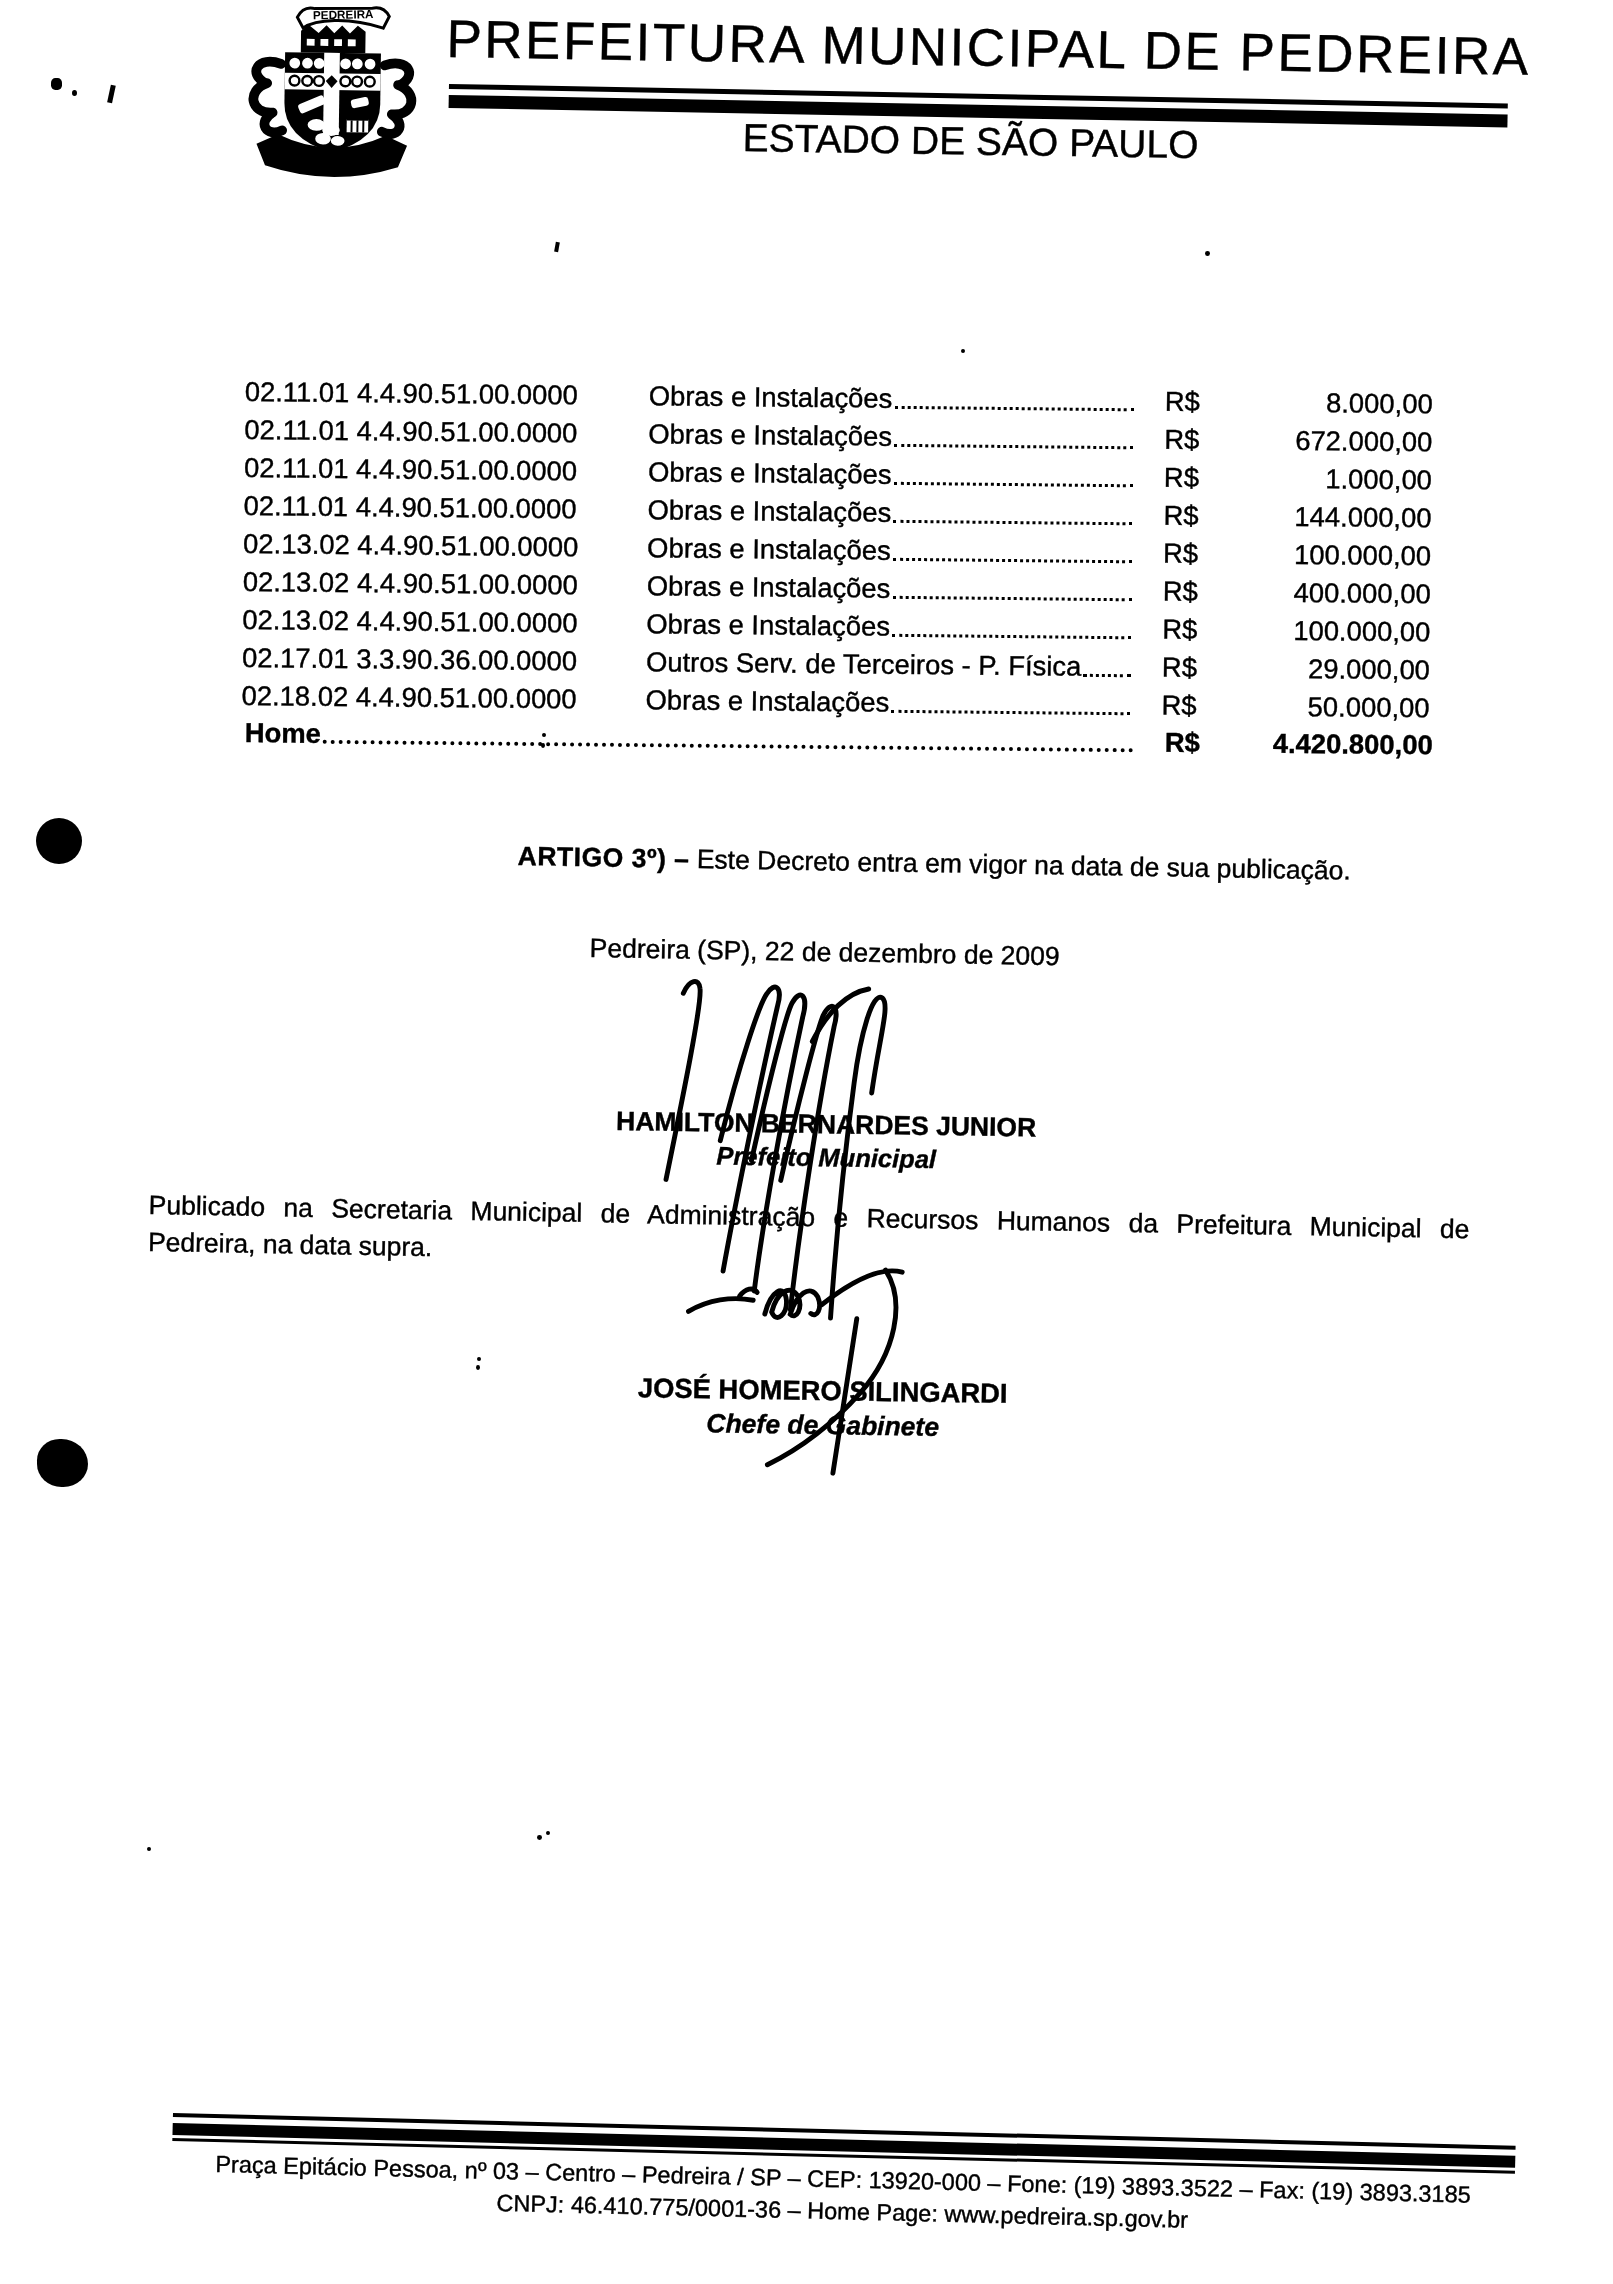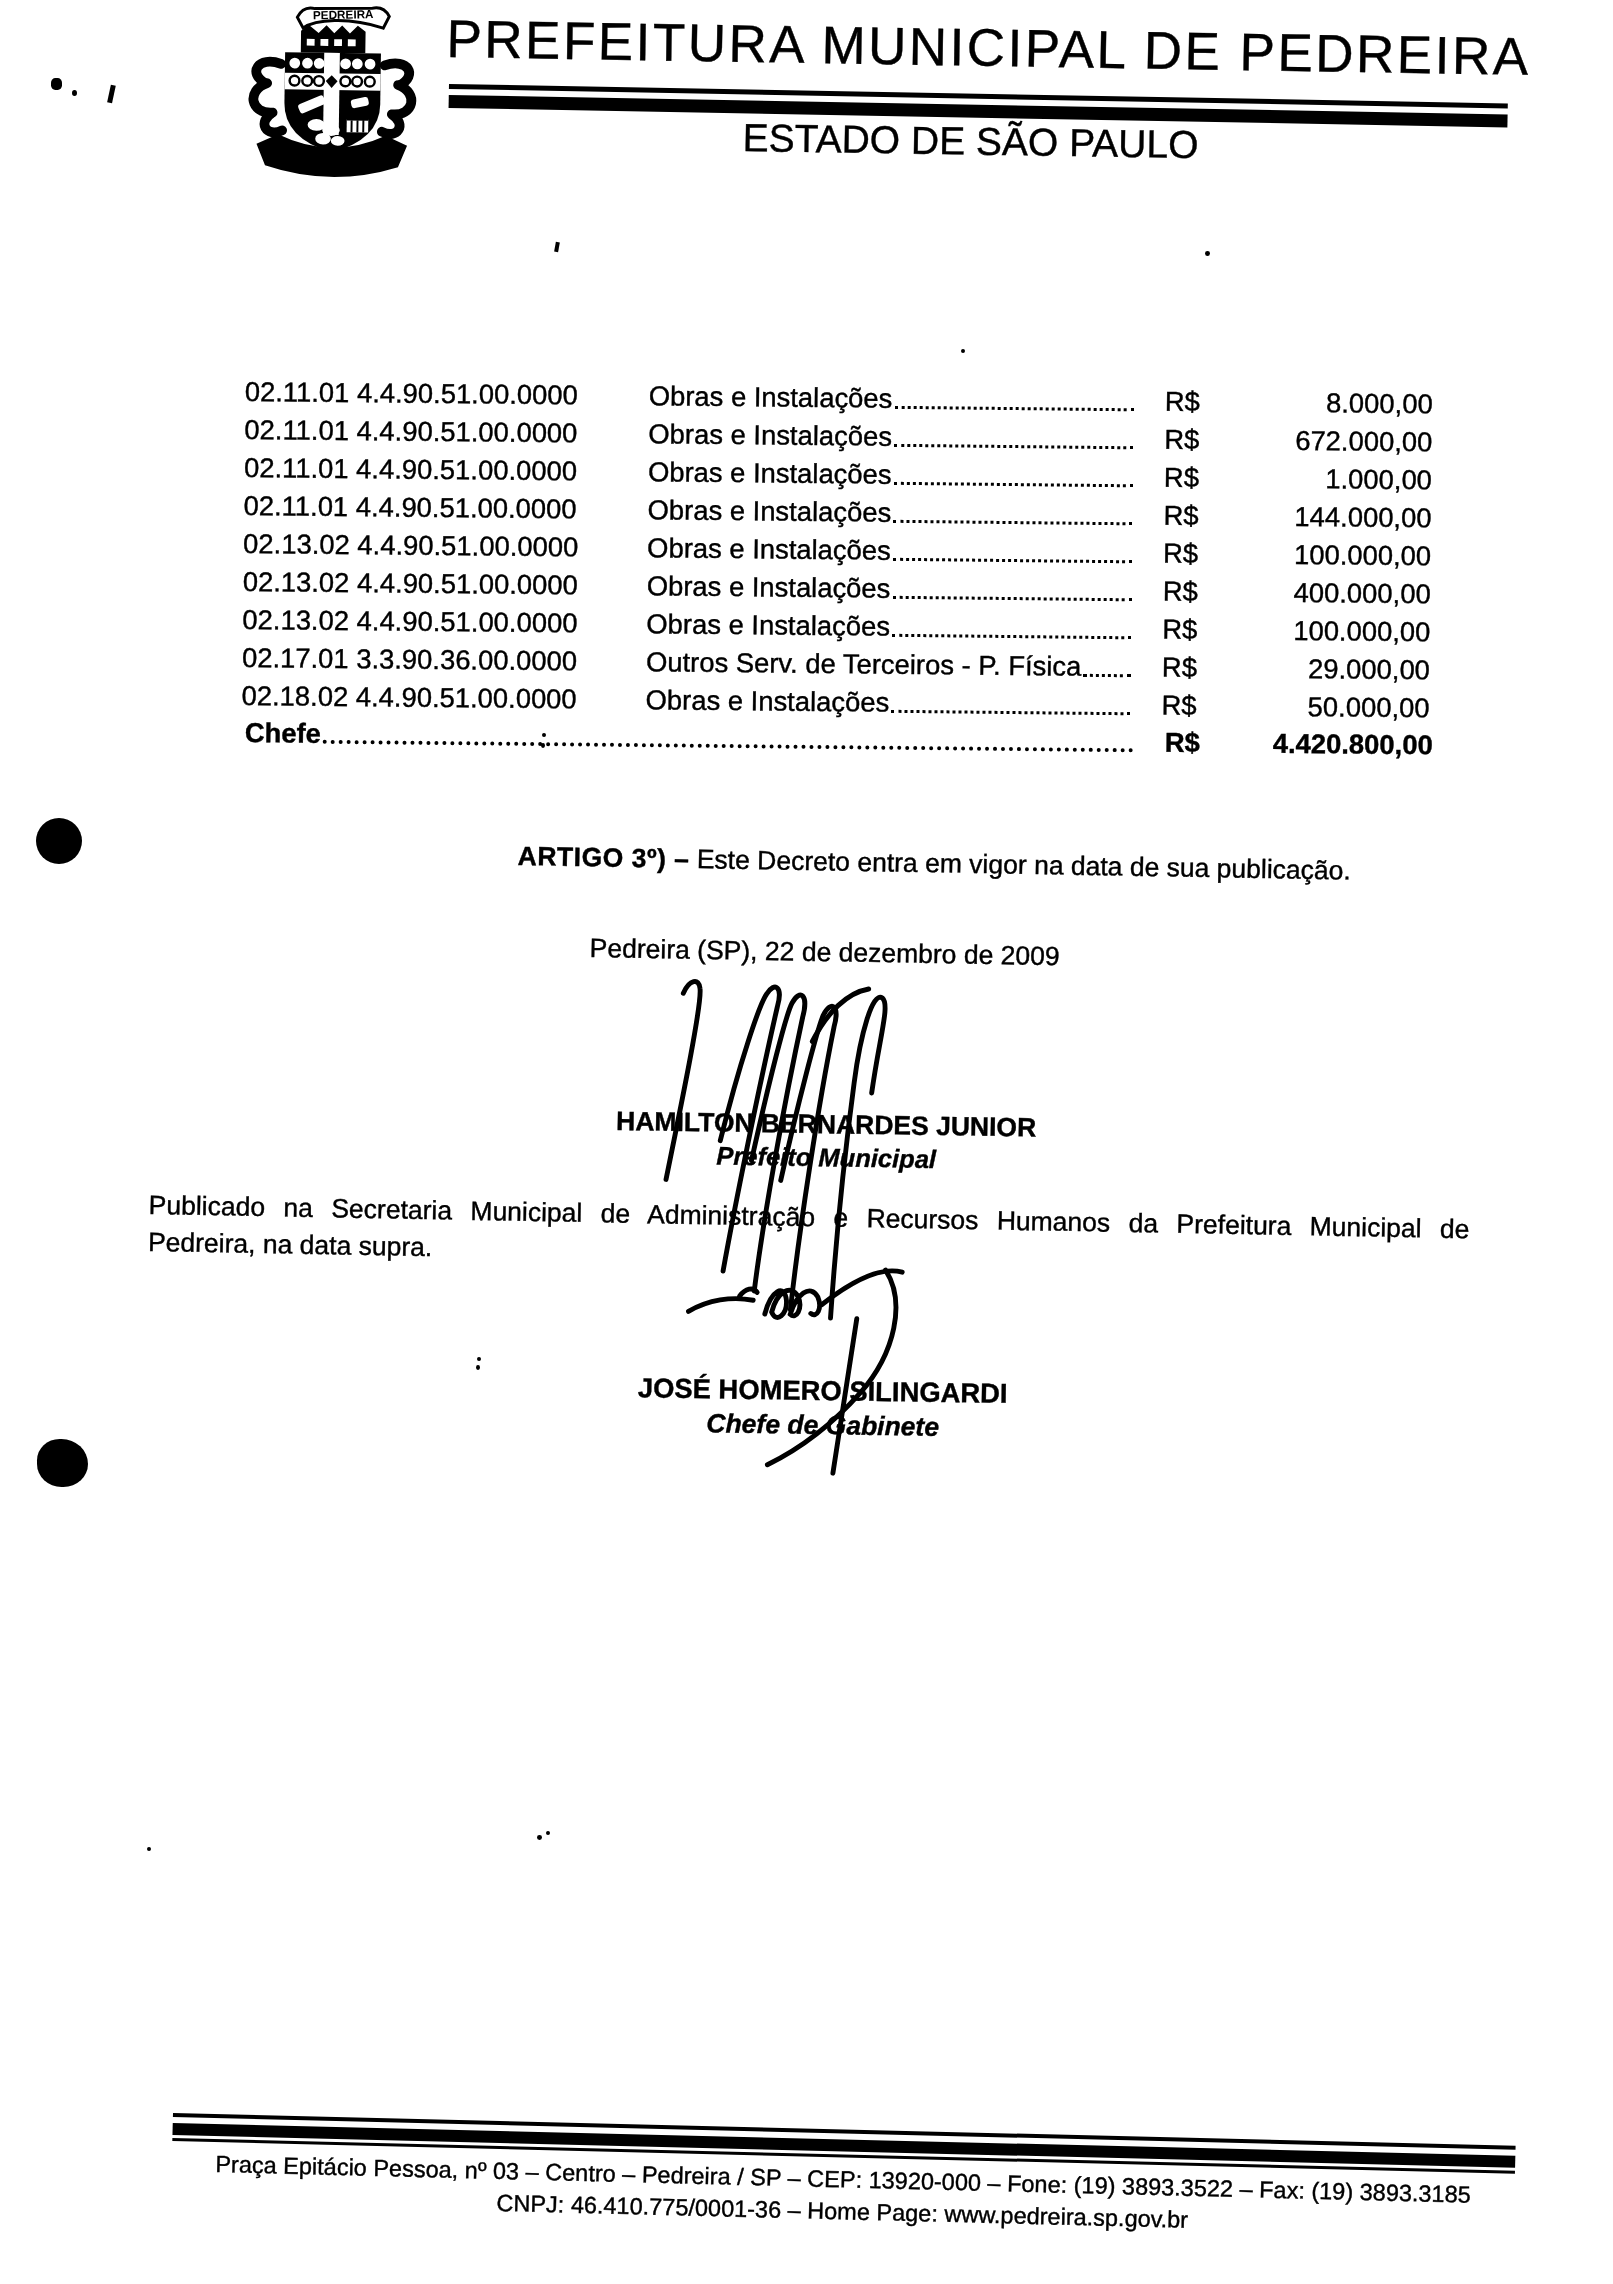--- a/index.html
+++ b/index.html
@@ -197,21 +197,21 @@
       <div class="brow">
         <span class="code">02.18.02 4.4.90.51.00.0000</span>
         <span class="desc">Obras e Instalações</span>
         <span class="leader"></span>
         <span class="cur">R$</span>
         <span class="val">50.000,00</span>
       </div>
     </div>
   <div class="abs budget" style="top:714px">
     <div class="brow total-row">
-      <span class="desc">Chefe</span>
+      <span class="desc">Home</span>
       <span class="leader"></span>
       <span class="cur">R$</span>
       <span class="val">4.420.800,00</span>
     </div>
   </div>
 
   <div class="abs article">
     <b>ARTIGO 3º) –</b><span> Este Decreto entra em vigor na data de sua publicação.</span>
   </div>
 

